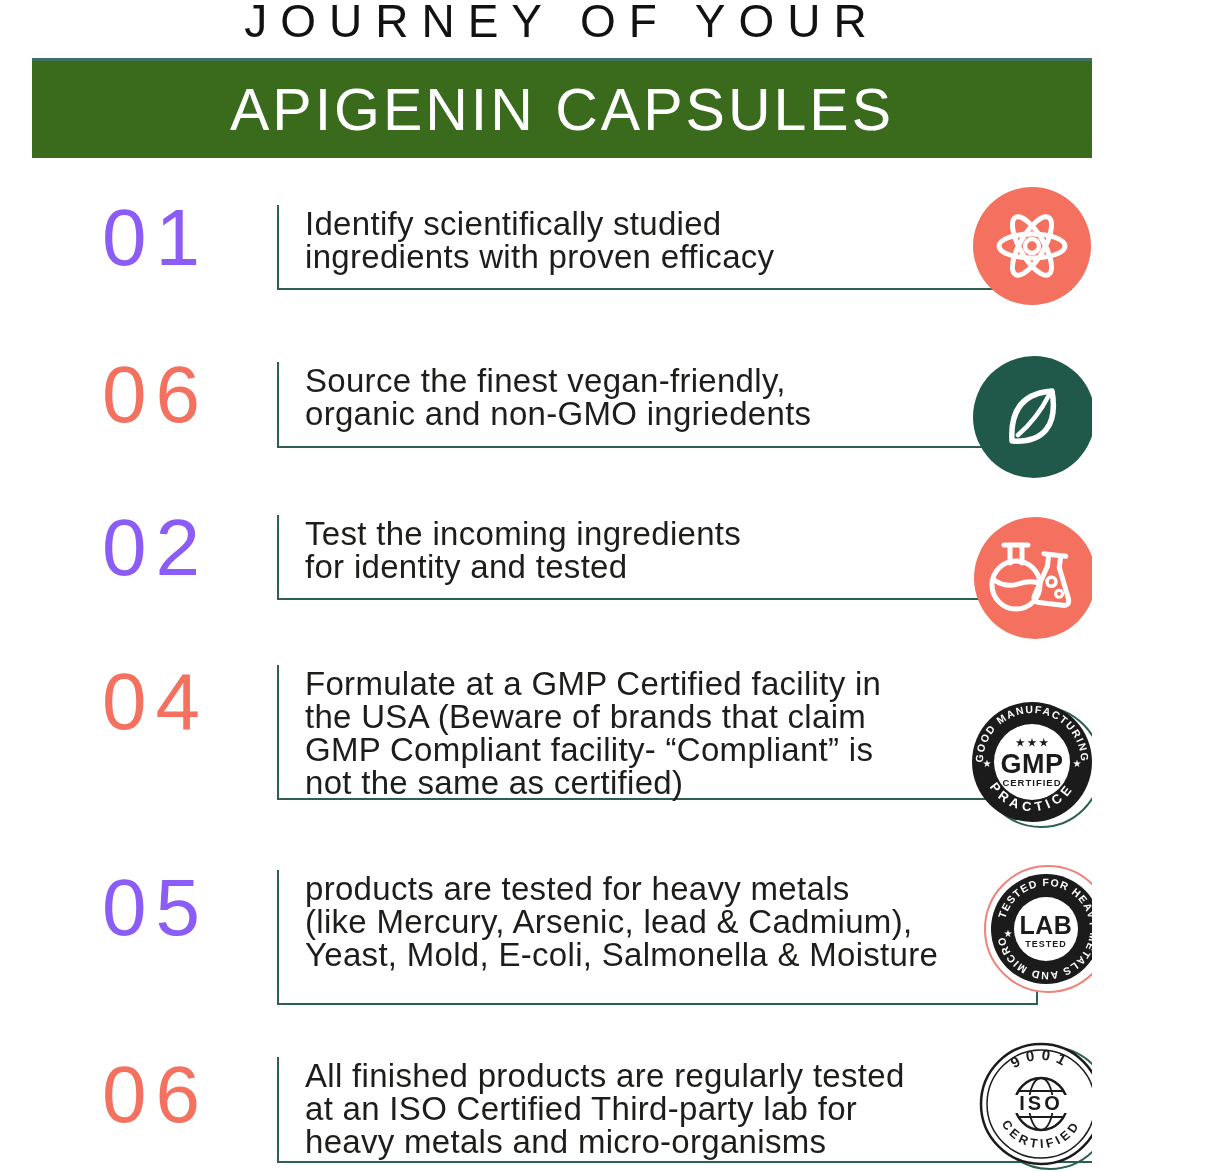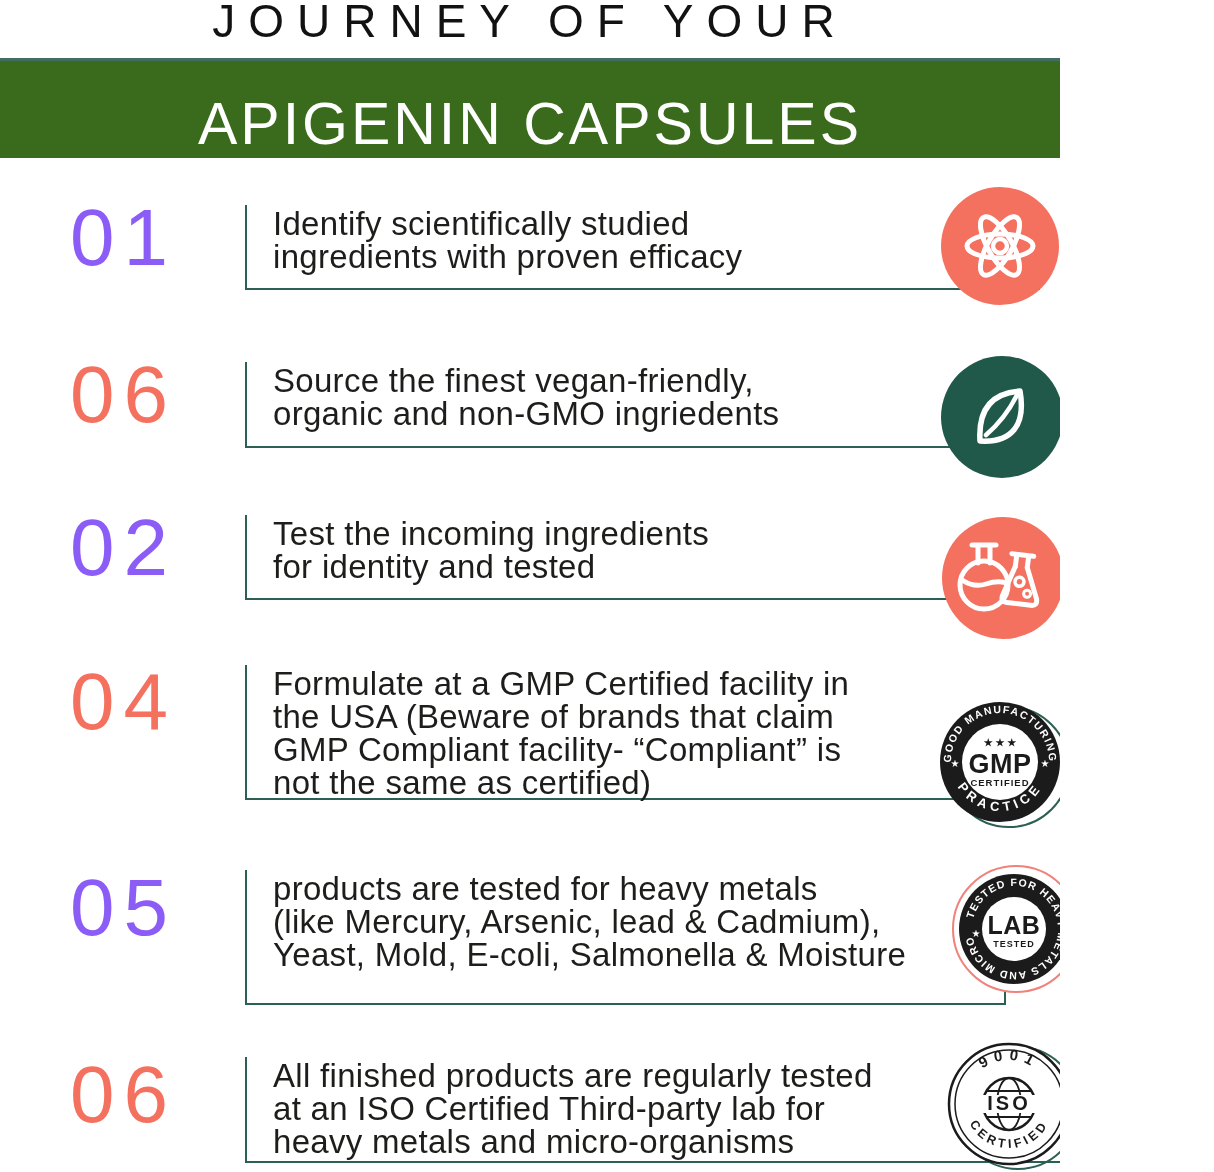--- a/index.html
+++ b/index.html
@@ -1,27 +1,27 @@
 <!DOCTYPE html>
 <html><head>
 <meta charset="utf-8">
 <style>
   html,body{margin:0;padding:0;background:#fff;}
   #stage{
     position:relative;width:1060px;height:1172px;background:#ffffff;overflow:hidden;
-    font-family:"Liberation Sans", sans-serif;color:#1D1D1B;
+    font-family:"Liberation Sans", sans-serif;color:#1D1D1B;margin-left:32px;
   }
   .kicker{
     position:absolute;top:-6px;left:0;width:100%;text-align:center;
     font-size:46px;font-weight:500;letter-spacing:13px;color:#121212;white-space:nowrap;
   }
   .banner{
     position:absolute;top:58px;left:0;width:100%;height:100px;
     background:#3A6B1D;border-top:3px solid #3F6F63;box-sizing:border-box;
-    display:flex;align-items:flex-end;justify-content:center;
+    display:flex;align-items:center;justify-content:center;
   }
   .banner-text{
     color:#ffffff;font-size:59px;font-weight:500;letter-spacing:3px;white-space:nowrap;
   }
   .num{
     position:absolute;left:70px;width:170px;font-size:80px;font-weight:300;
     letter-spacing:9px;line-height:1;white-space:nowrap;
   }
   .num.teal{color:#8b5cf6;}
   .num.coral{color:#F4705F;}

